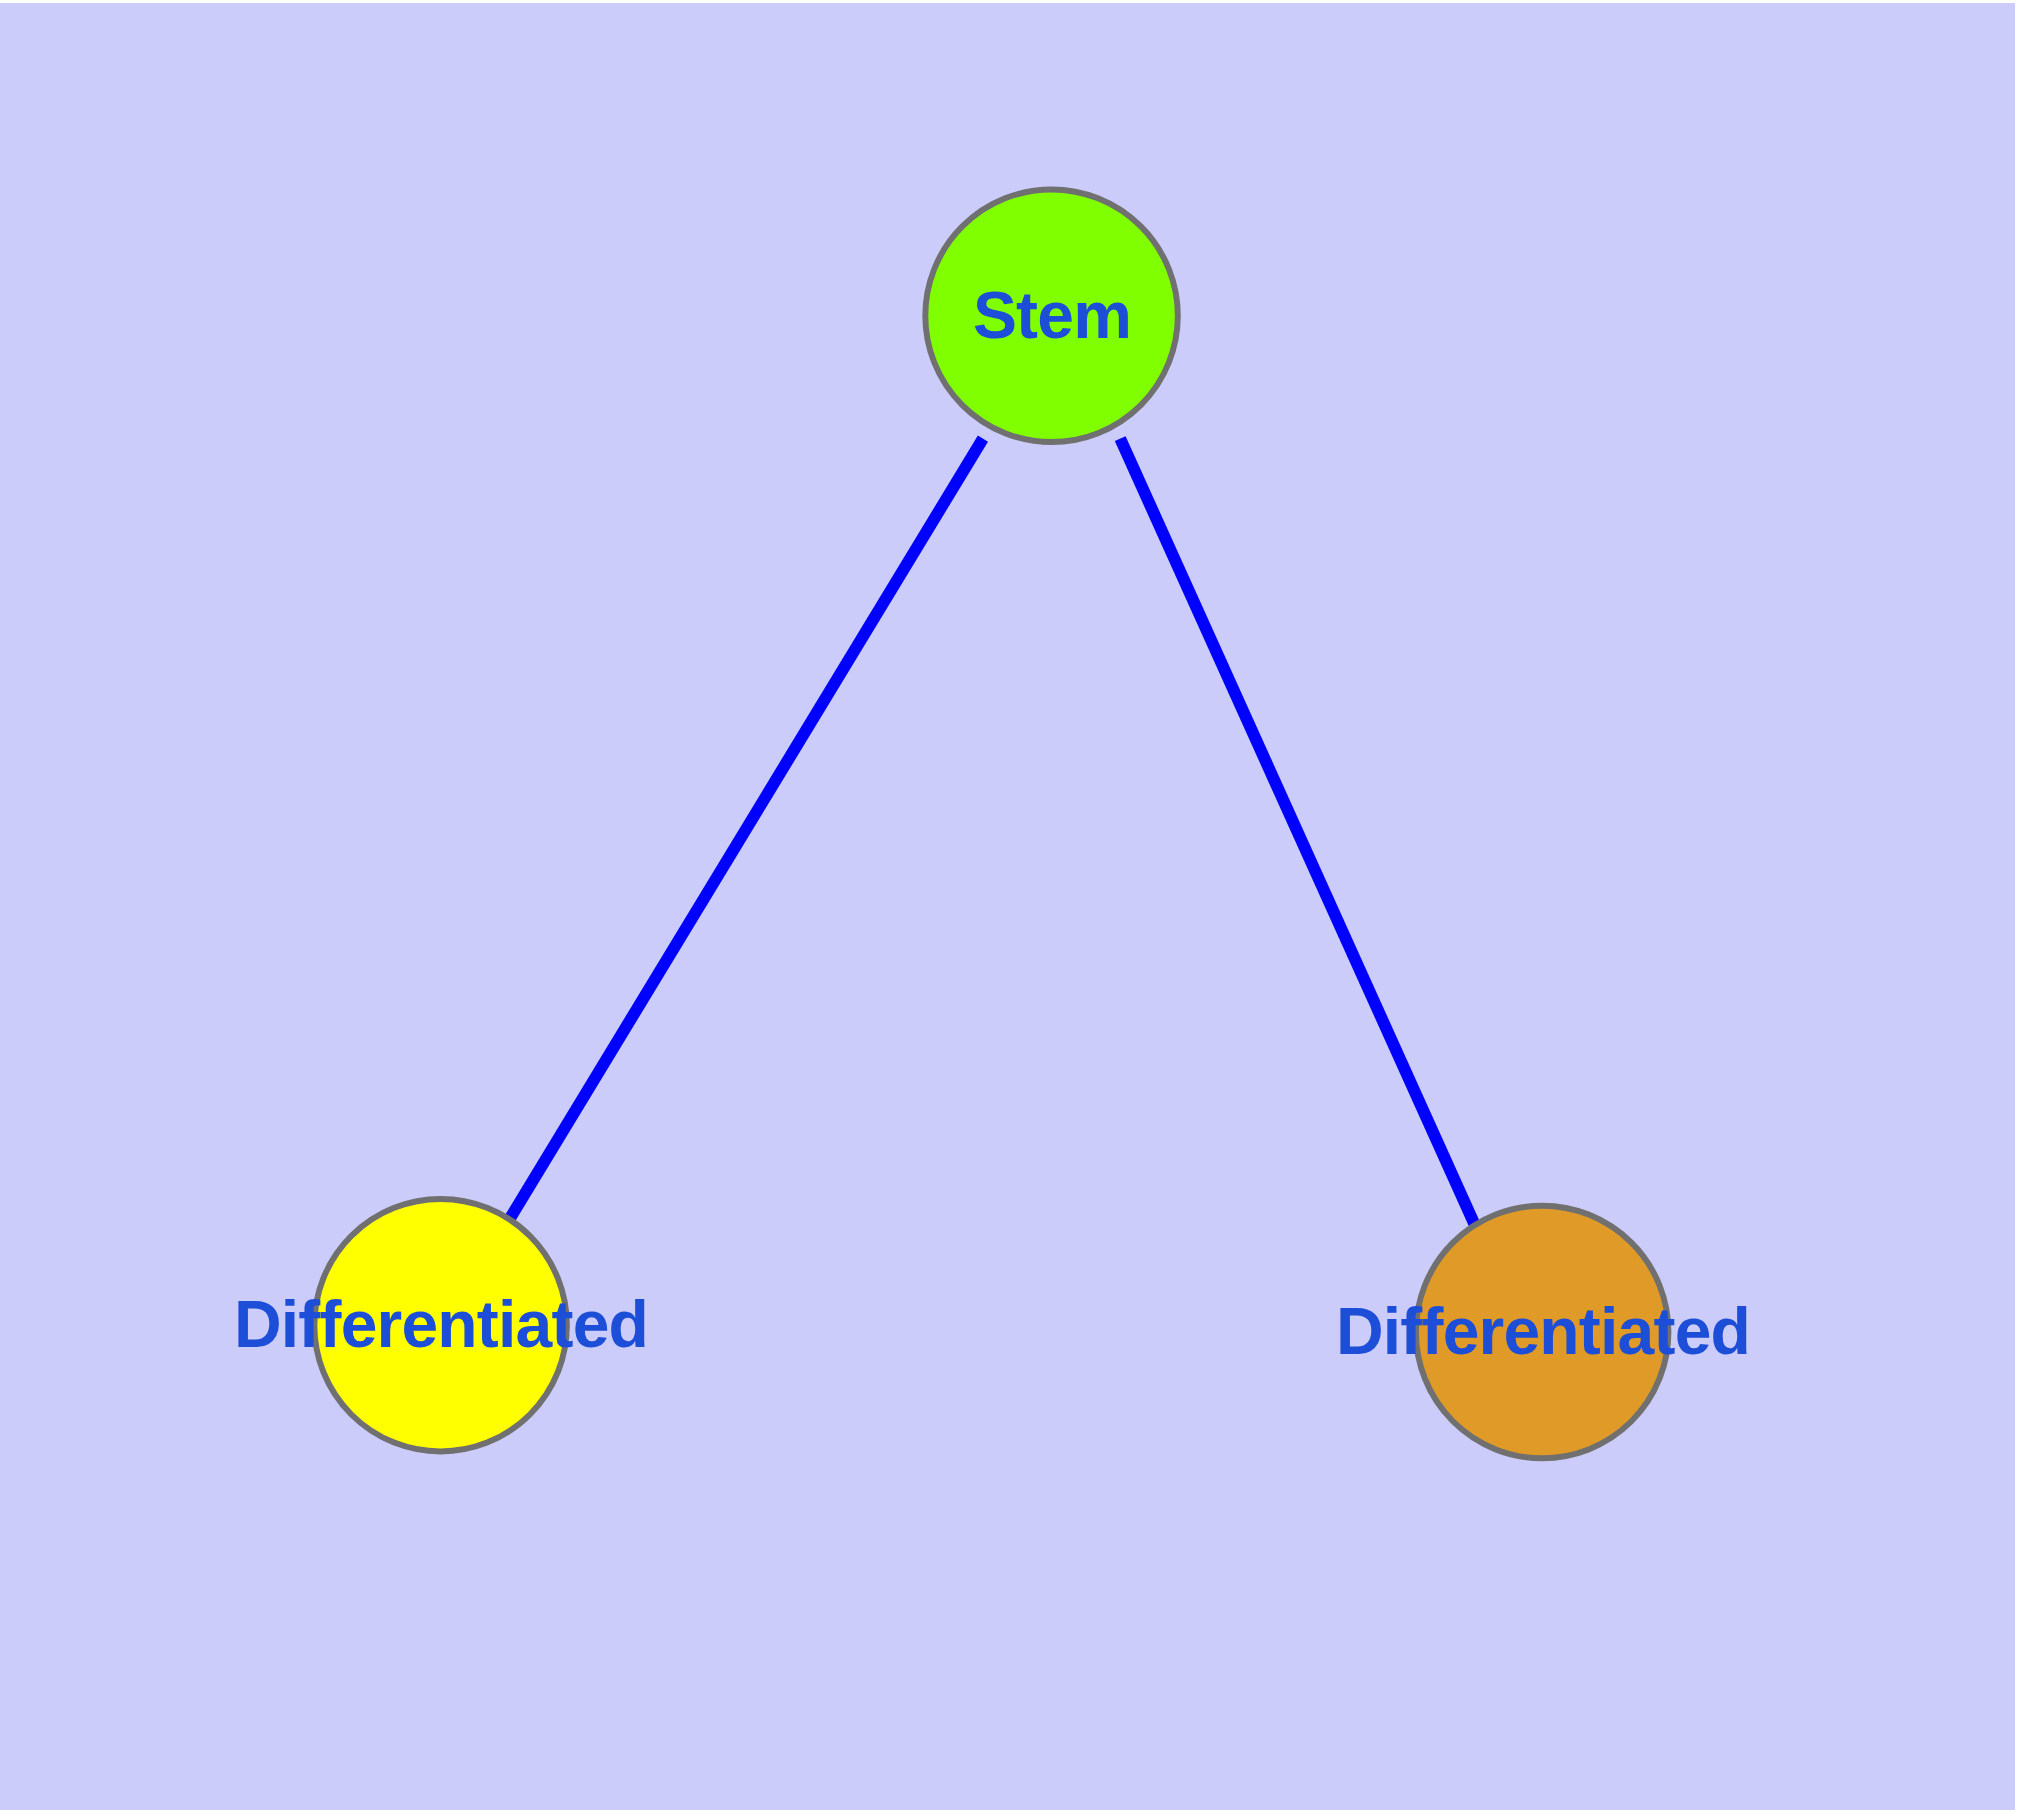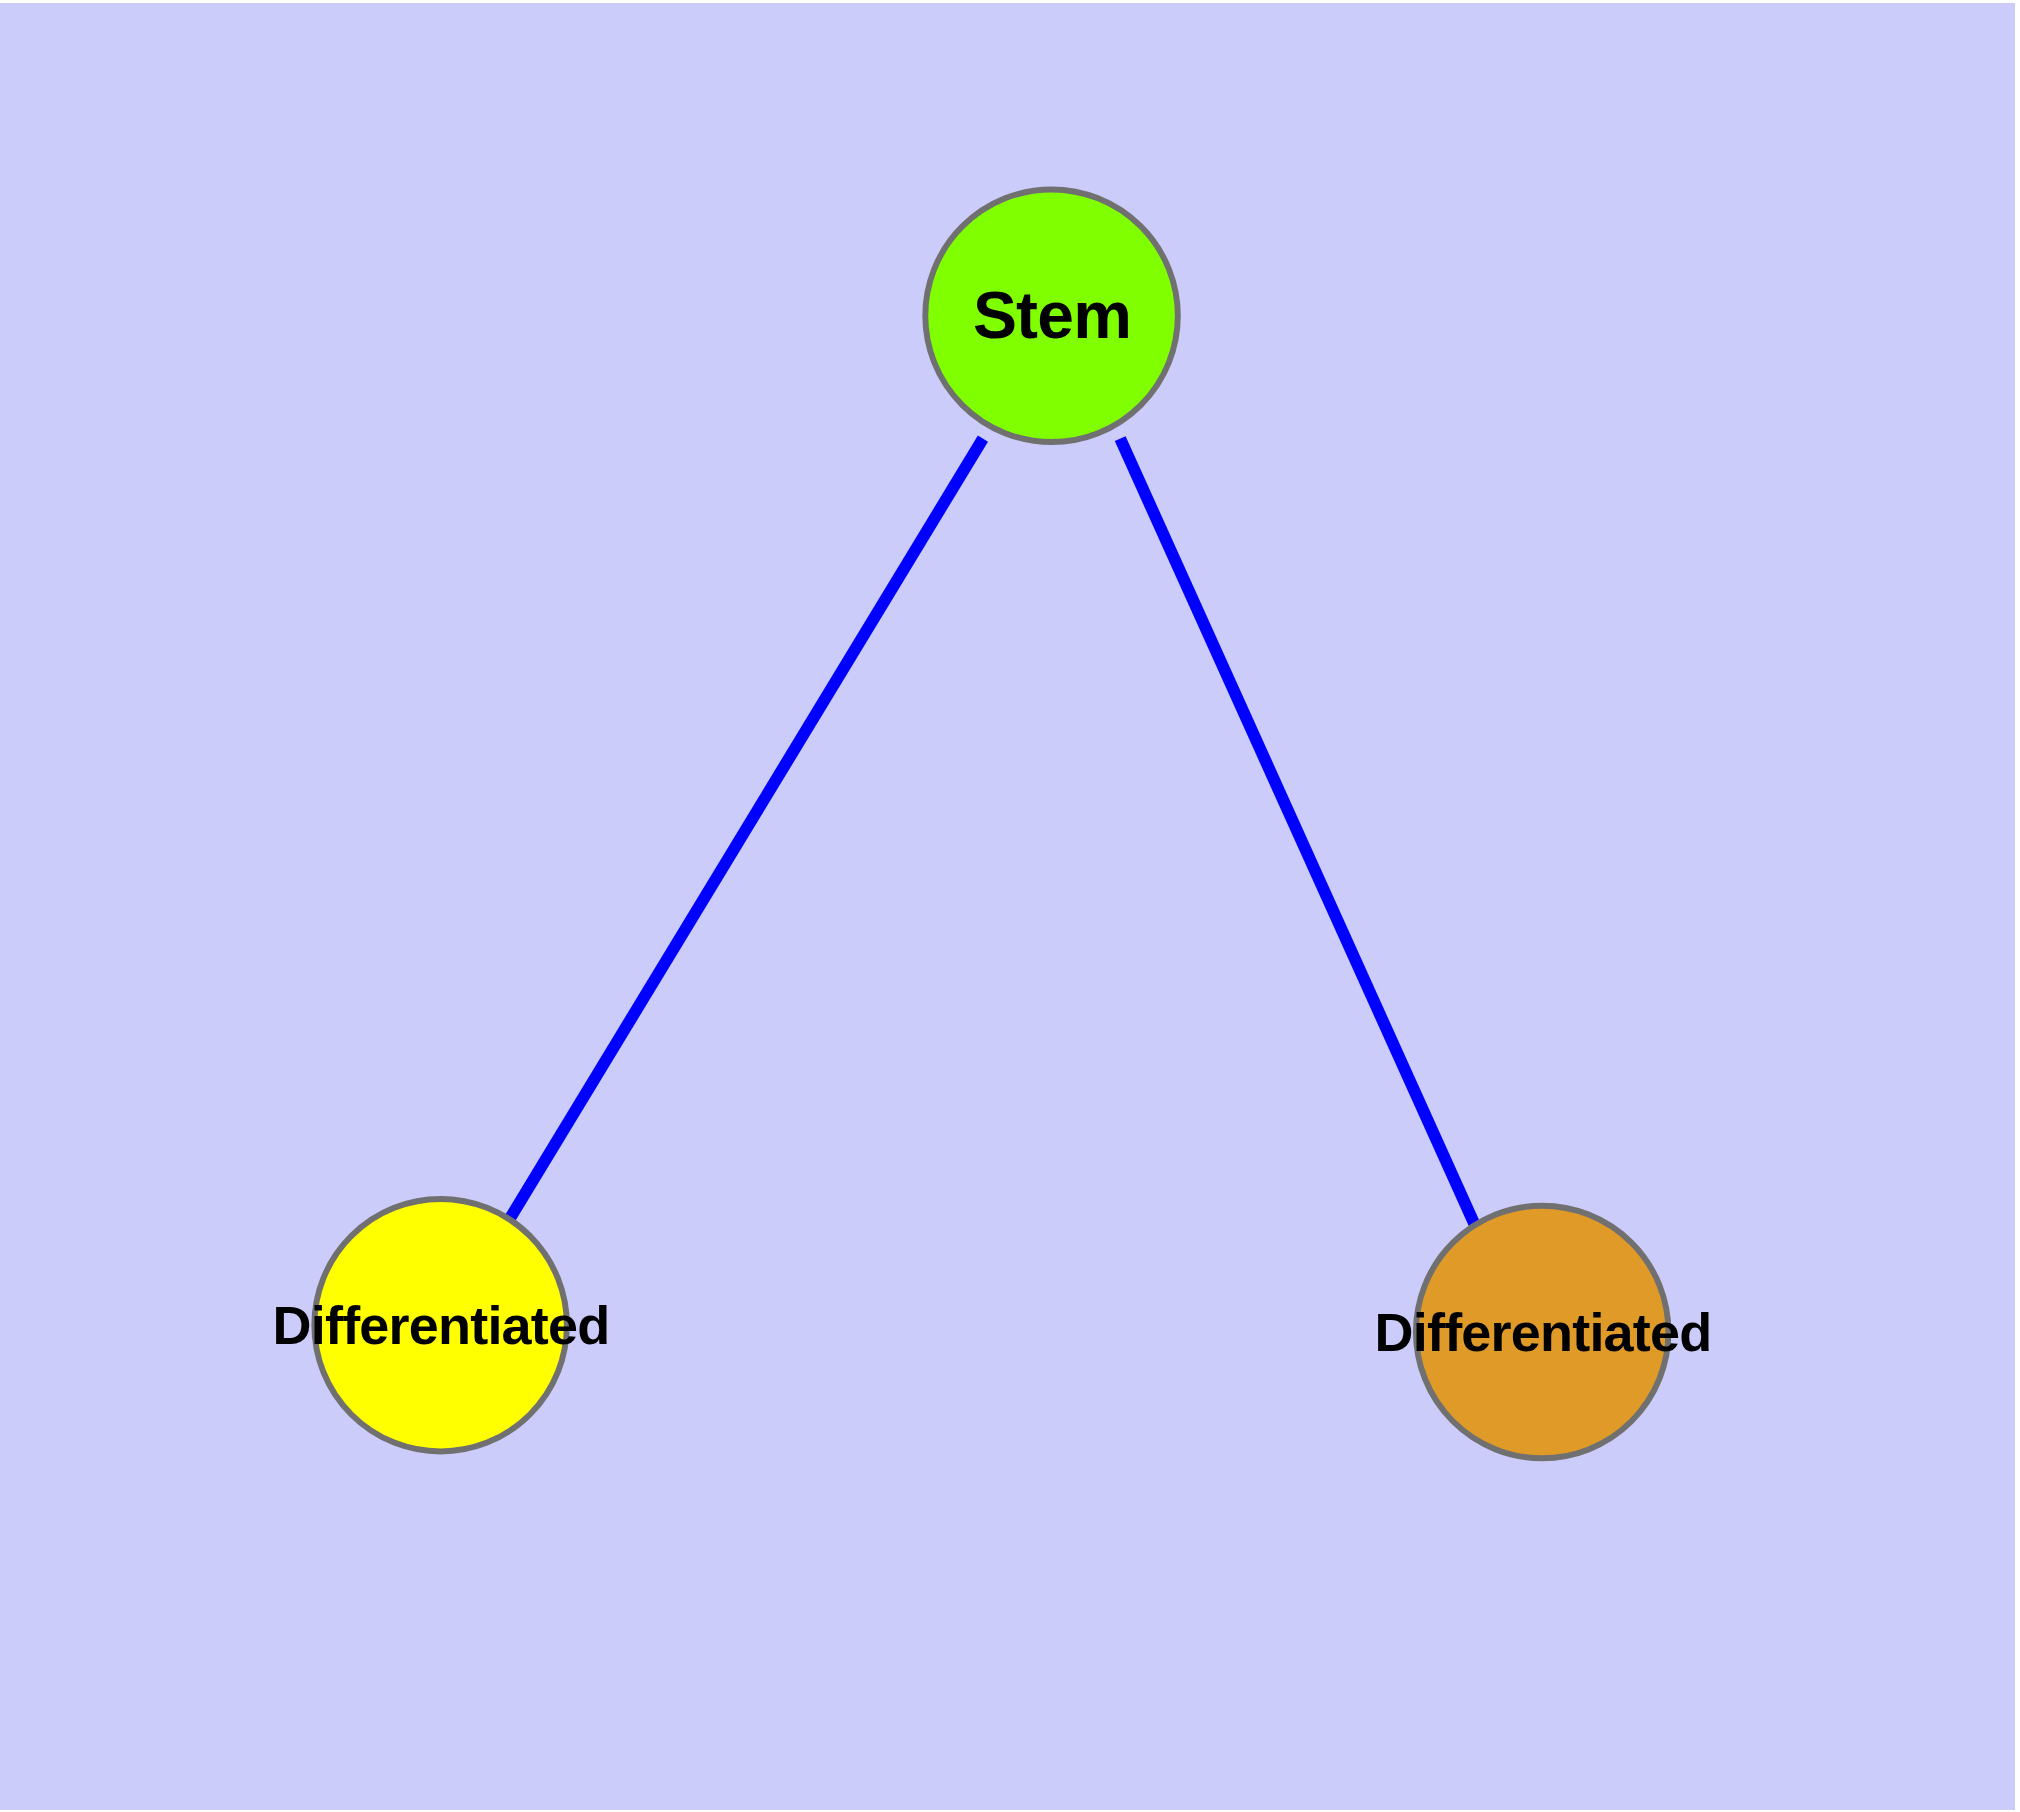--- a/index.html
+++ b/index.html
@@ -37,30 +37,30 @@
     stroke-width: 14;
     stroke-linecap: butt;
     fill: none;
   }
   .node-circle {
     stroke: #707070;
     stroke-width: 7;
   }
   .node-label {
     position: absolute;
-    color: #000000;
+    color: #1d4ed8;
     font-weight: bold;
     text-align: right;
     white-space: pre;
     line-height: 1.06;
     pointer-events: none;
     transform: translate(-50%, -50%);
   }
   .label-stem   { font-size: 66px; letter-spacing: -0.8px; }
-  .label-multi  { font-size: 54px; letter-spacing: -0.8px; }
+  .label-multi  { font-size: 66px; letter-spacing: -0.8px; }
 </style>
 </head>
 <body>
 
 <div id="canvas">
   <div id="plot-area">
 
     <svg id="graph-svg" viewBox="0 0 2378 2132" preserveAspectRatio="none">
       <g>
         <line class="edge-line" x1="1160" y1="514" x2="600" y2="1437"></line>

